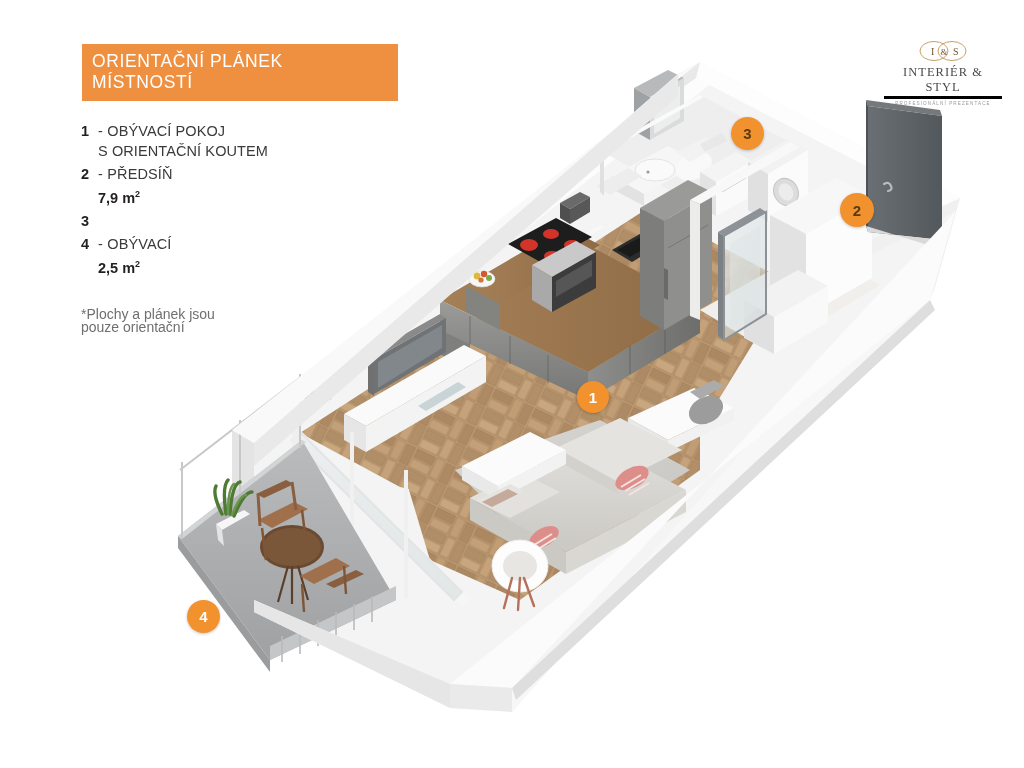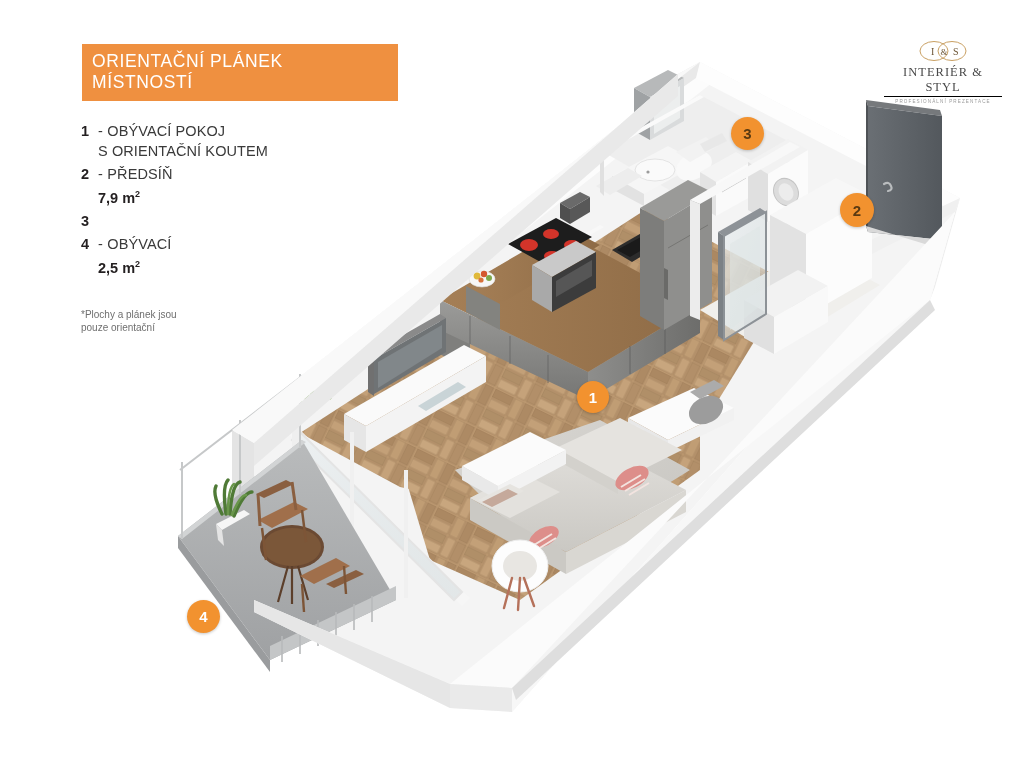--- a/index.html
+++ b/index.html
@@ -35,31 +35,31 @@
   .legend-name{
     font-size:14.5px;color:#3a3a3a;white-space:pre-line;
     letter-spacing:.1px;
   }
   .legend-area{
     font-size:14.5px;color:#231f20;font-weight:bold;margin-top:0px;
   }
   .legend-area sup{font-size:9px;vertical-align:super;font-weight:bold;}
   .footnote{
     margin-top:30px;margin-left:13px;
-    font-size:10px;color:#6f6f6f;line-height:13px;white-space:pre-line;
+    font-size:14px;color:#6f6f6f;line-height:13px;white-space:pre-line;
   }
 
   
   .logo{position:absolute;right:22px;top:38px;text-align:center;width:118px;}
   .logo-mark{height:26px;position:relative;}
   .logo-mark svg{display:block;margin:0 auto;}
   .logo-name{
     font-family:"Liberation Serif", serif;
     font-size:12.5px;color:#4a4a4a;letter-spacing:1px;margin-top:1px;
-    border-bottom:1px solid #000000;padding-bottom:1px;
+    border-bottom:3px solid #000000;padding-bottom:1px;
   }
   .logo-sub{
     font-size:4.6px;color:#9a9a9a;letter-spacing:1.1px;margin-top:2px;
   }
 
   
   .scene{position:absolute;left:0;top:0;width:1024px;height:768px;}
   .scene svg{display:block;}
 
   

